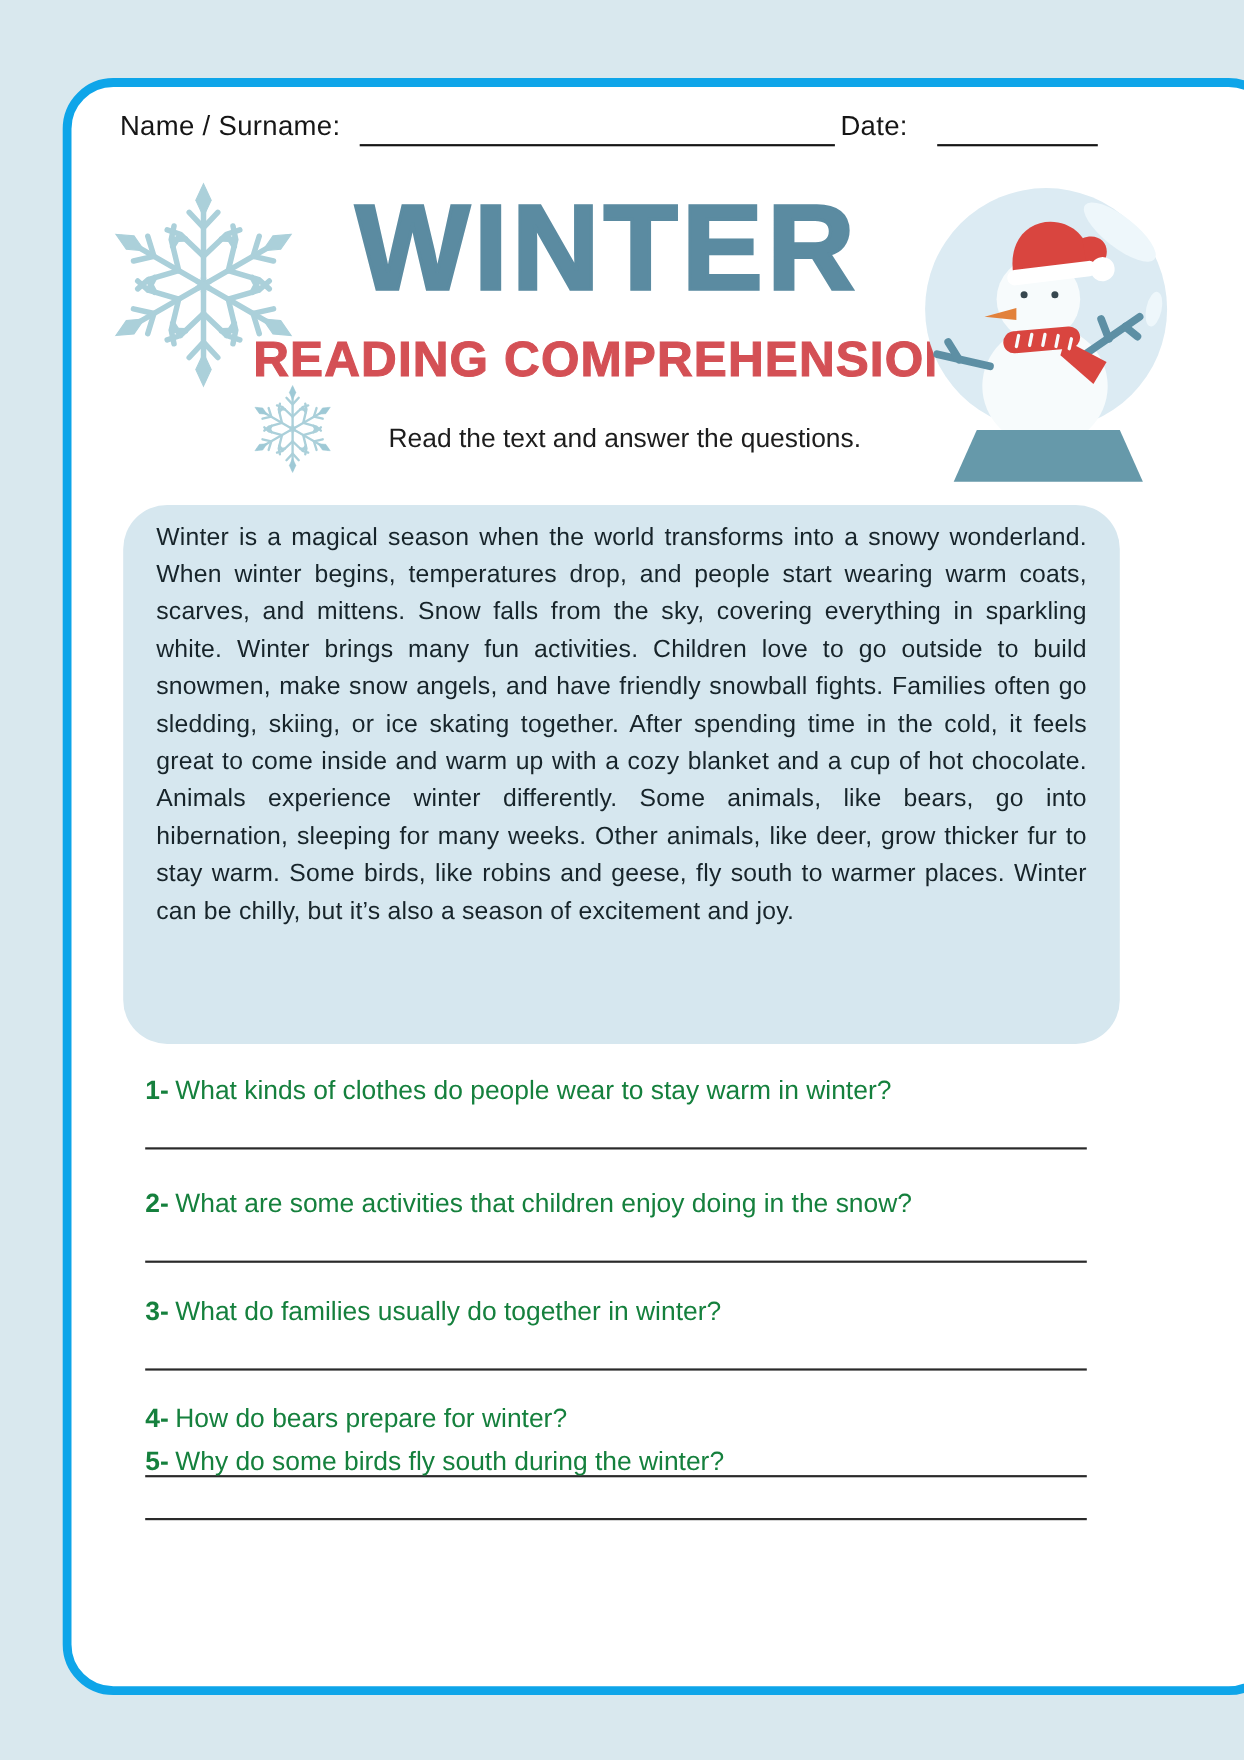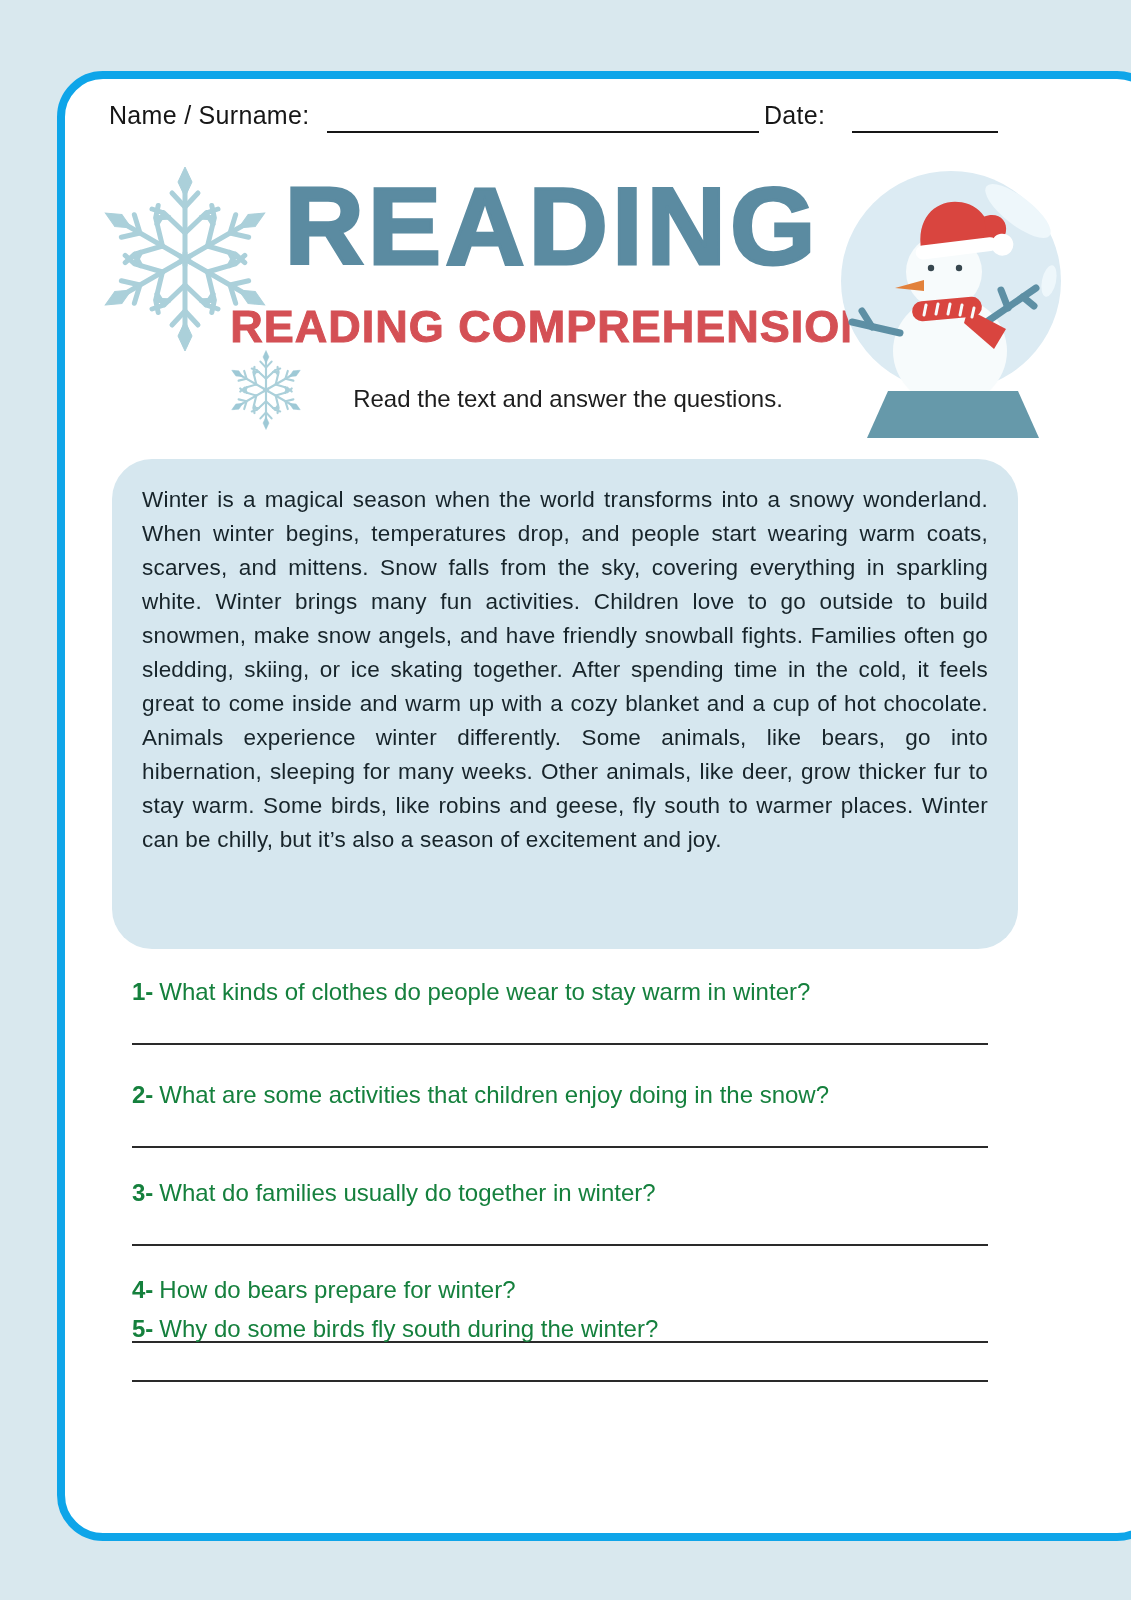--- a/index.html
+++ b/index.html
@@ -38,21 +38,21 @@
     letter-spacing:1px;-webkit-text-stroke:1px #d45055;
   }
   .instruction{
     position:absolute;left:16px;top:306px;width:100%;
     font-size:24px;color:#1d1d1d;
   }
   
   .passage{
     position:absolute;left:47px;top:380px;width:906px;height:490px;
     box-sizing:border-box;background:#d6e7ef;border-radius:40px;
-    padding:24px 30px;font-size:22.5px;line-height:34px;color:#17242a;
+    padding:12px 30px;font-size:22.5px;line-height:34px;color:#17242a;
     text-align:justify;letter-spacing:.2px;
   }
   
   .question{position:absolute;left:67px;width:856px;}
   .q1{top:898px;}.q2{top:1001px;}.q3{top:1099px;}.q4{top:1196px;}.q5{top:1235px;}
   .q-text{font-size:24px;color:#15803d;line-height:30px;}
   .q-num{font-weight:800;margin-right:6px;}
   .answer-line{margin-top:36px;border-bottom:2px solid #2a2a2a;width:100%;height:0;}
   svg .stroke{stroke:#abd0da;stroke-width:5;stroke-linecap:round;fill:none;}
 </style>
@@ -100,21 +100,21 @@
       <use href="#armB"></use>
       <use href="#armB" transform="rotate(60)"></use>
       <use href="#armB" transform="rotate(120)"></use>
       <use href="#armB" transform="rotate(180)"></use>
       <use href="#armB" transform="rotate(240)"></use>
       <use href="#armB" transform="rotate(300)"></use>
     </g>
   </svg>
 
   <div class="title-wrap">
-    <div class="title-main">READING</div>
+    <div class="title-main">WINTER</div>
     <div class="title-sub">READING COMPREHENSION</div>
     <div class="instruction">Read the text and answer the questions.</div>
   </div>
 
   <svg class="globe" viewBox="0 0 247 287" aria-hidden="true">
     <circle cx="113" cy="122" r="110" fill="#dcebf3"></circle>
     <ellipse cx="180" cy="52" rx="40" ry="14" fill="#eef7fb" transform="rotate(38 180 52)"></ellipse>
     <ellipse cx="211" cy="122" rx="7" ry="16" fill="#eef7fb" transform="rotate(12 211 122)"></ellipse>
 
     <ellipse cx="112" cy="192" rx="57" ry="55" fill="#f7fbfc"></ellipse>

